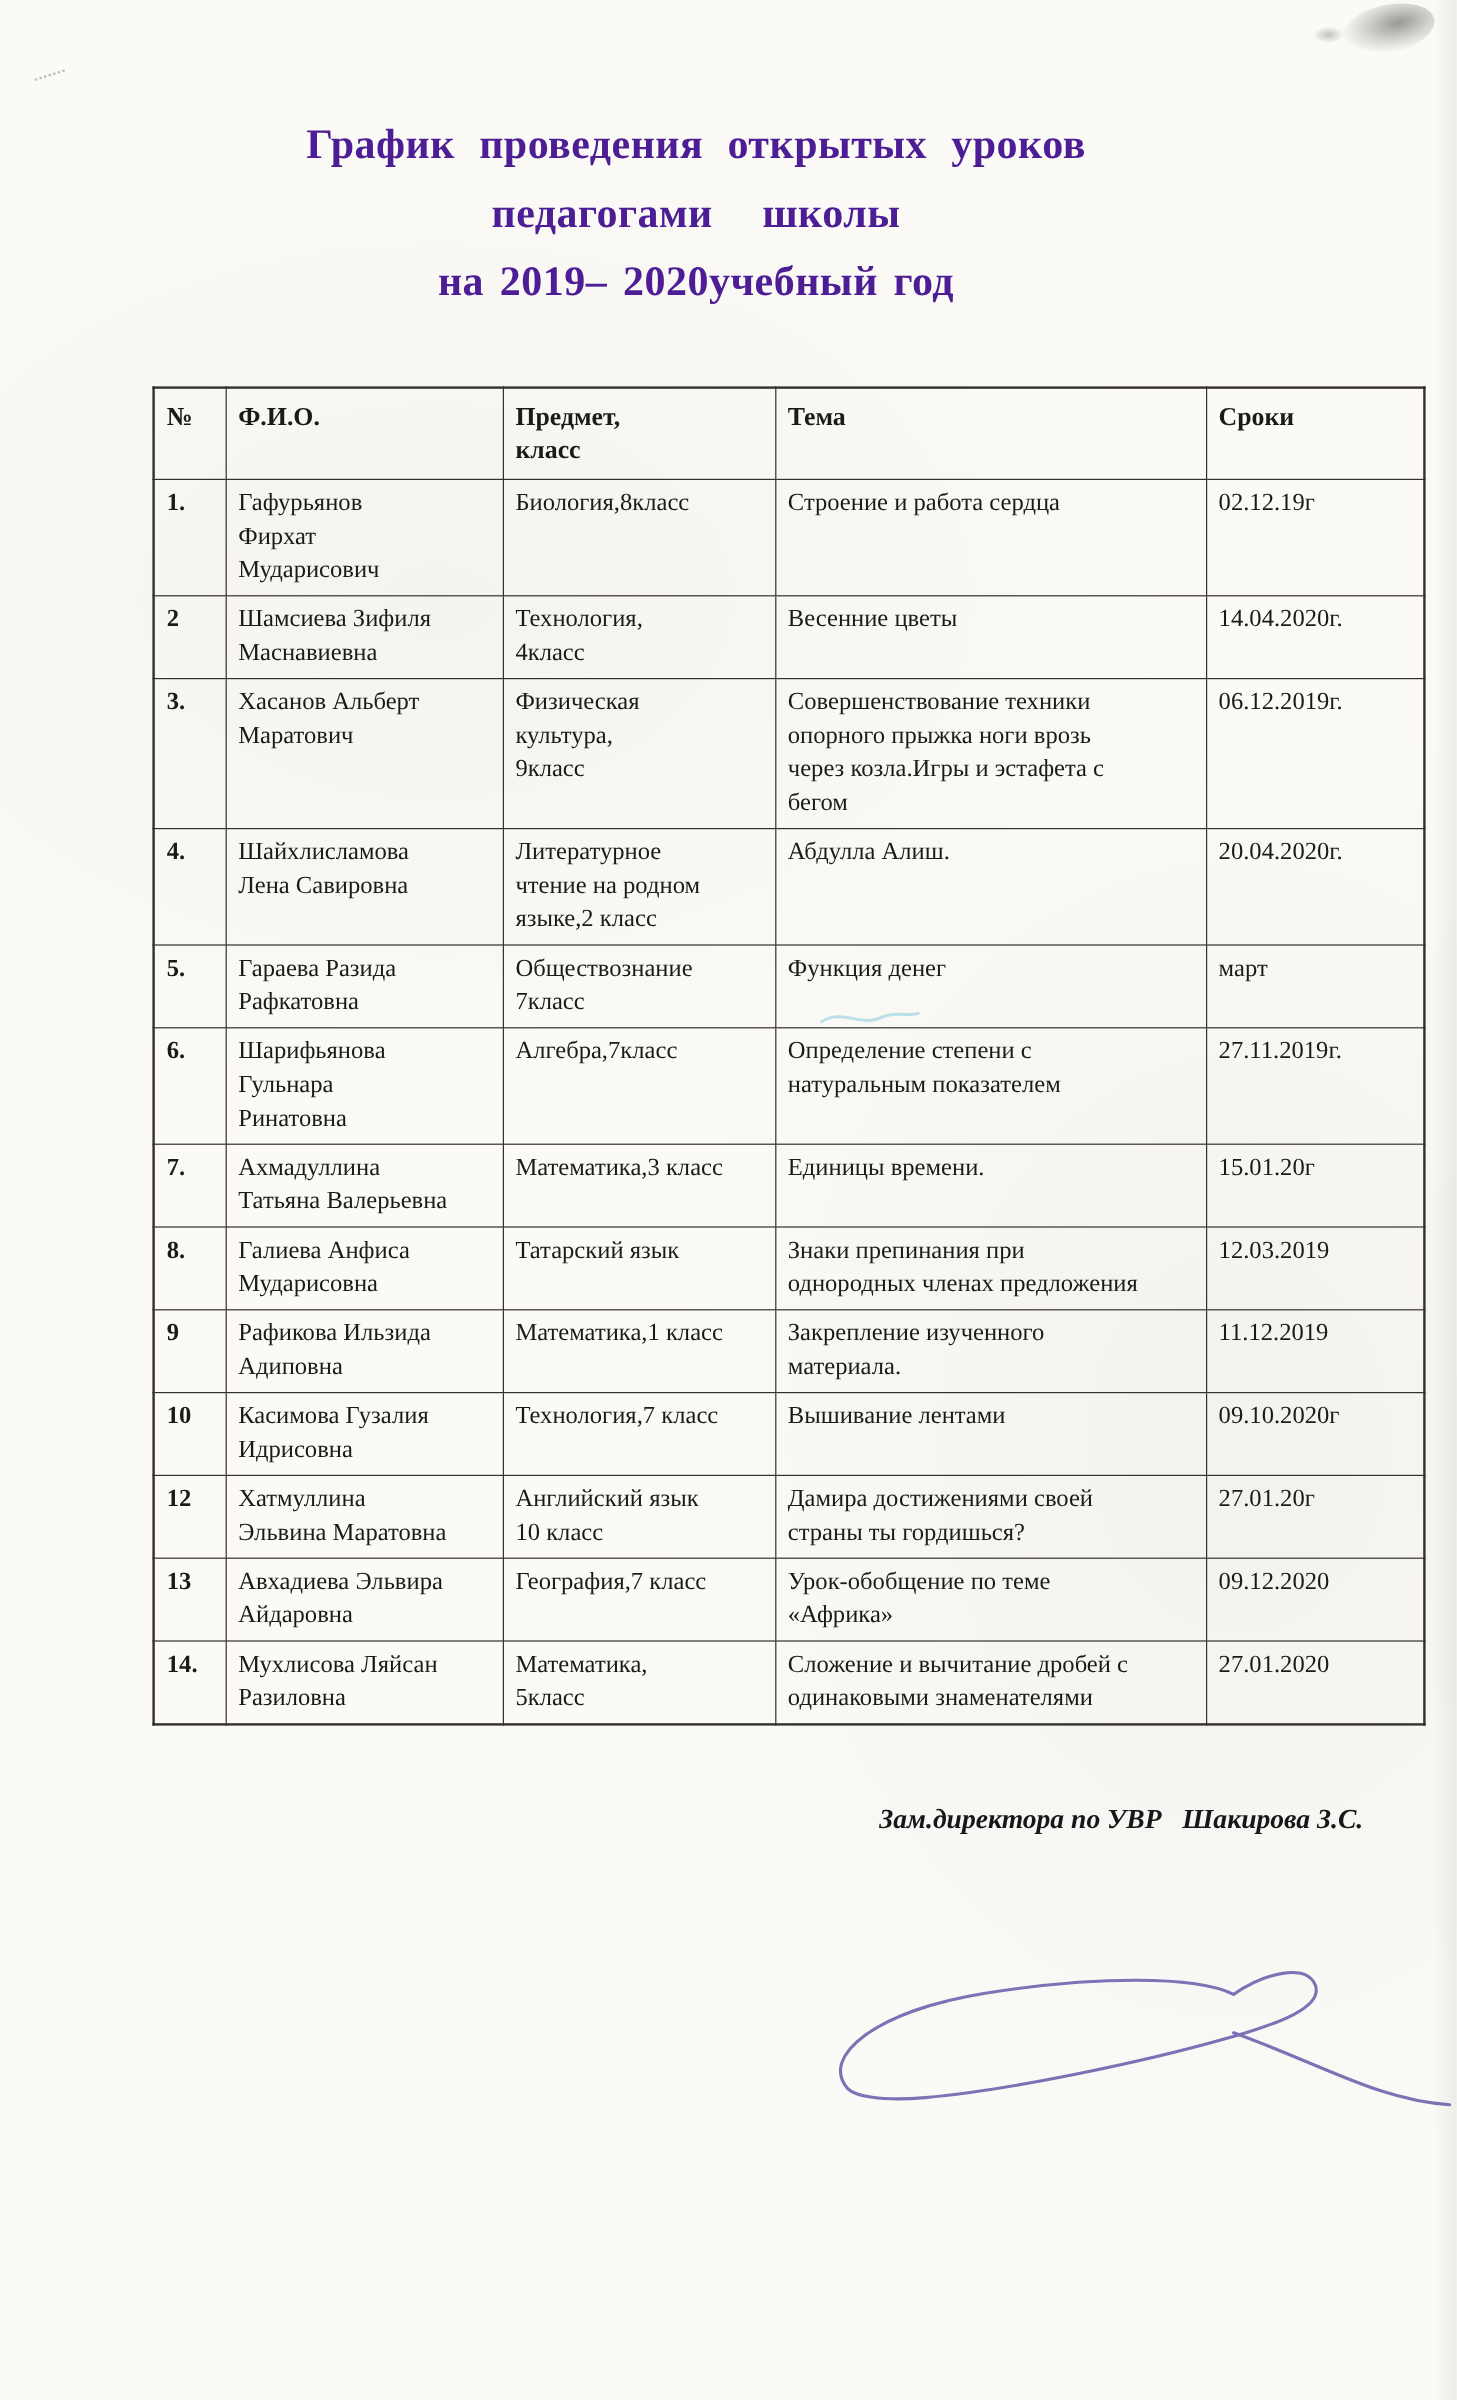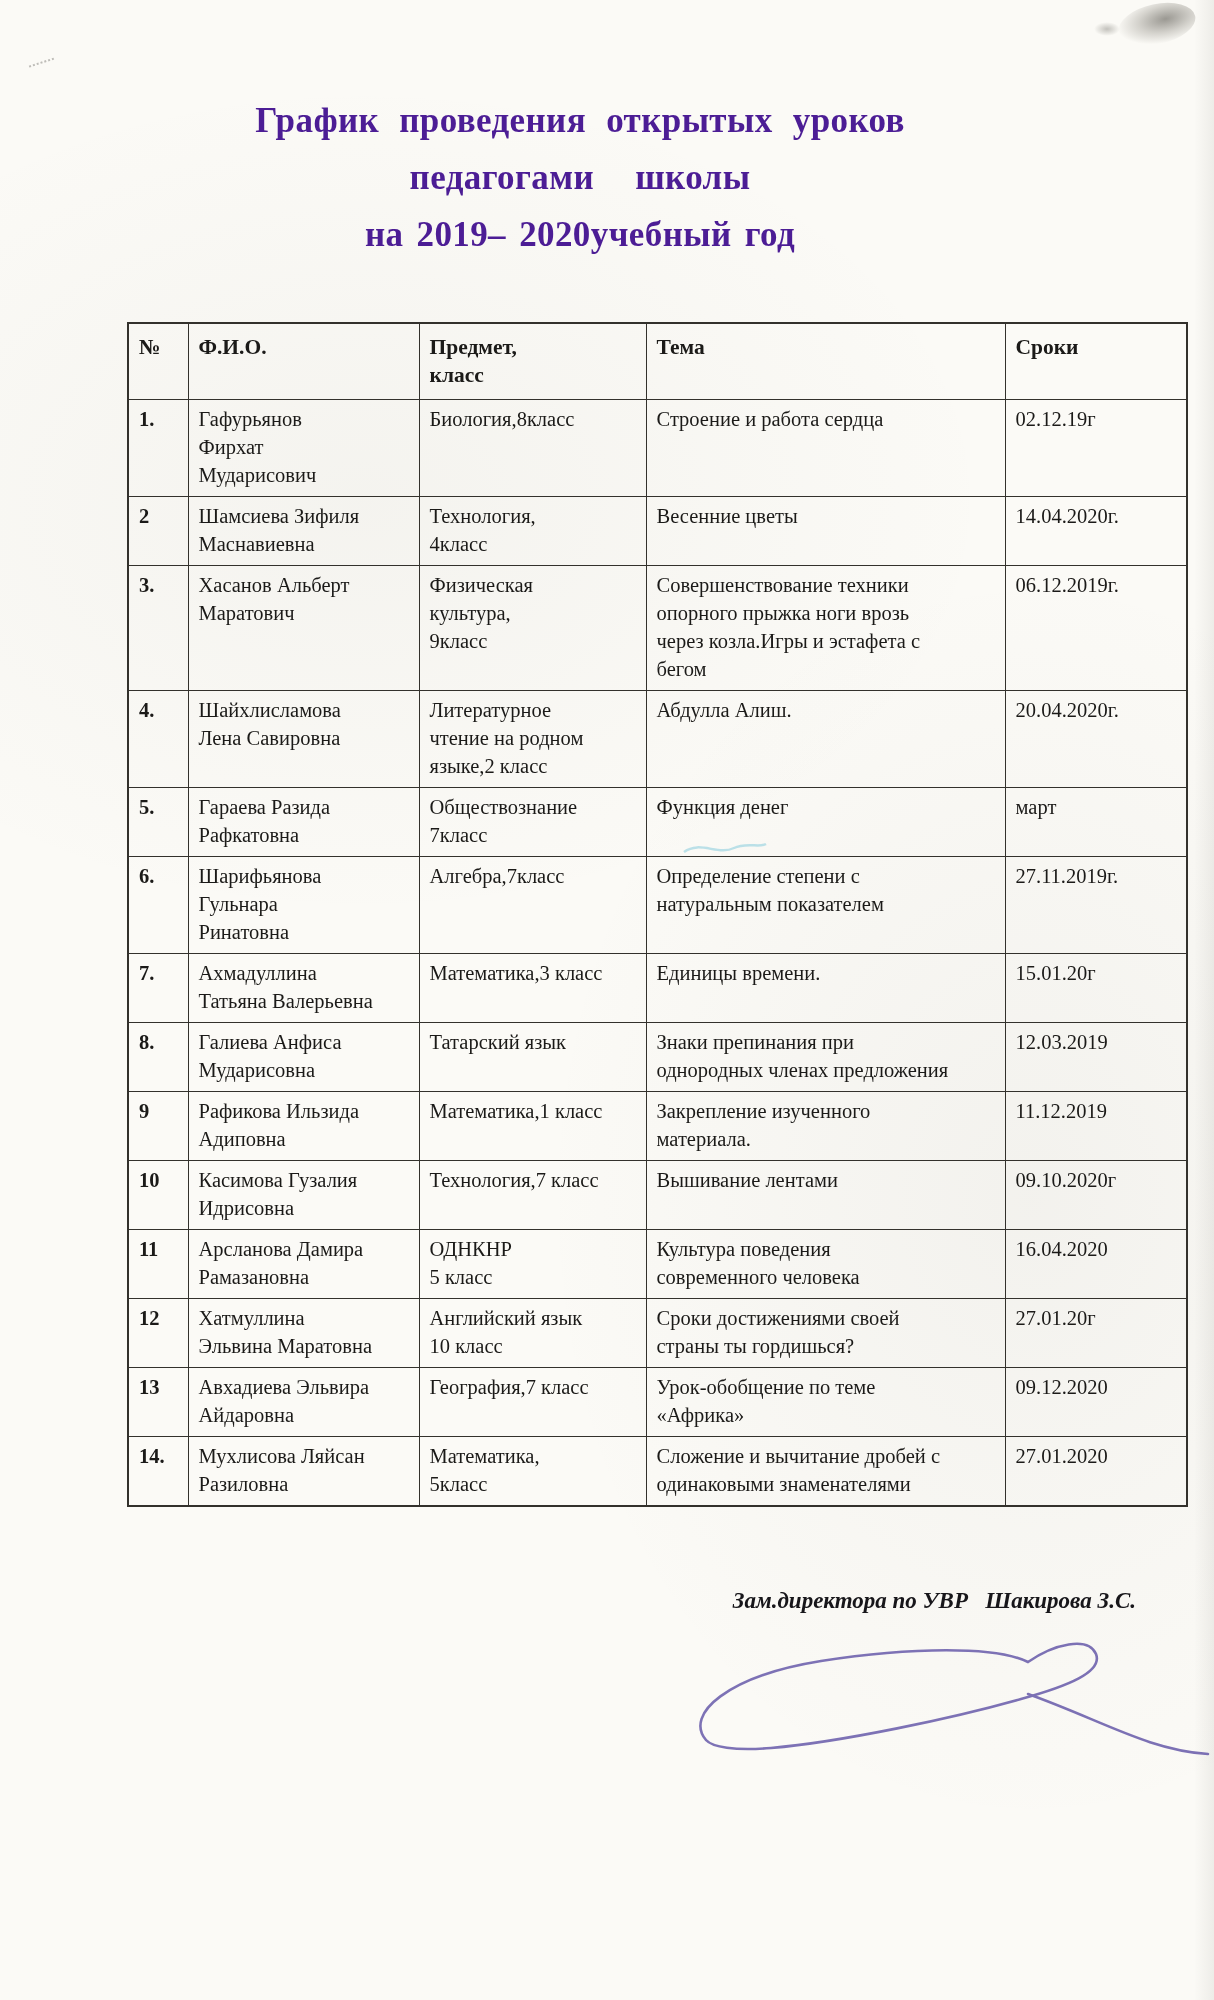--- a/index.html
+++ b/index.html
@@ -72,21 +72,21 @@
   th.h-topic{ padding-left:12px; }
   th.h-date { padding-left:10px;margin-top:36px; }
   td.c-num  { font-weight:bold; padding-left:12px; }
   td.c-name { padding-left:17px; }
   td.c-subj { padding-left:14px; }
   td.c-topic{ padding-left:12px; }
   td.c-date { padding-left:10px; }
 
   
   .signature-line {
-    position:absolute; top:1588px; right:78px;
+    position:absolute; top:1503px; right:78px;
     font-size:23px; font-weight:bold; font-style:italic;
     white-space:pre-wrap; color:#17161a;
   }
   .signature-svg { position:absolute; top:1628px; left:676px; }
 </style>
 </head>
 <body>
 
 <div class="page">
 
@@ -211,36 +211,26 @@
       </tr>
       <tr>
         <td class="c-num">10</td>
         <td class="c-name">Касимова Гузалия
 Идрисовна</td>
         <td class="c-subj">Технология,7 класс</td>
         <td class="c-topic">Вышивание лентами</td>
         <td class="c-date">09.10.2020г</td>
       </tr>
       <tr>
-        <td class="c-num">11</td>
-        <td class="c-name">Арсланова Дамира
-Рамазановна</td>
-        <td class="c-subj">ОДНКНР
-5 класс</td>
-        <td class="c-topic">Культура поведения
-современного человека</td>
-        <td class="c-date">16.04.2020</td>
-      </tr>
-      <tr>
         <td class="c-num">12</td>
         <td class="c-name">Хатмуллина
 Эльвина Маратовна</td>
         <td class="c-subj">Английский язык
 10 класс</td>
-        <td class="c-topic">Сроки достижениями своей
+        <td class="c-topic">Дамира достижениями своей
 страны ты гордишься?</td>
         <td class="c-date">27.01.20г</td>
       </tr>
       <tr>
         <td class="c-num">13</td>
         <td class="c-name">Авхадиева Эльвира
 Айдаровна</td>
         <td class="c-subj">География,7 класс</td>
         <td class="c-topic">Урок-обобщение по теме
 «Африка»</td>

